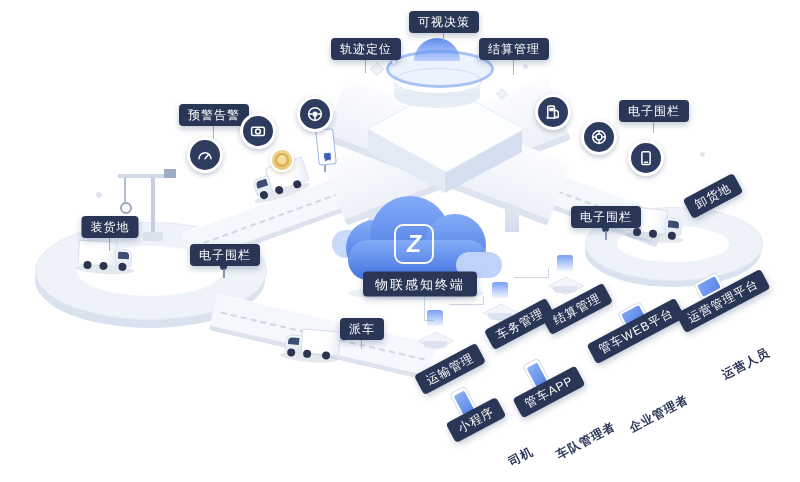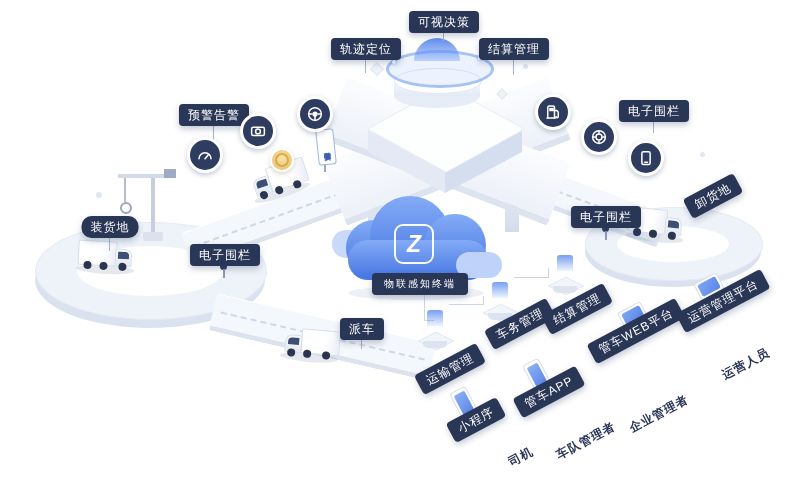--- a/index.html
+++ b/index.html
@@ -77,21 +77,21 @@
   .feat svg{display:block;}
   .coin{position:absolute;width:20px;height:20px;border-radius:50%;z-index:31;
         background:radial-gradient(circle at 50% 40%,#f7e3a8,#e7bd62);
         border:2px solid #fff;box-shadow:0 2px 4px rgba(120,90,20,.25);}
   .coin::after{content:"";position:absolute;inset:3px;border-radius:50%;border:2px solid #d9a94e;}
   
   .badge{position:absolute;background:#2a3656;color:#fff;font-size:12px;line-height:1;
         padding:5px 9px;border-radius:4px;letter-spacing:1px;white-space:nowrap;z-index:30;
         box-shadow:0 3px 6px rgba(40,60,100,.28);transform:translate(-50%,-50%);}
   .badge.rot{transform:translate(-50%,-50%) rotate(-28deg);}
-  .badge.big{font-size:10px;padding:6px 12px;letter-spacing:2px;}
+  .badge.big{font-size:13px;padding:6px 12px;letter-spacing:2px;}
   .role{position:absolute;color:#2a3656;font-weight:bold;font-size:12px;letter-spacing:1px;
         white-space:nowrap;z-index:30;transform:translate(-50%,-50%) rotate(-28deg);}
   .sign{position:absolute;left:317px;top:129px;width:16px;height:34px;background:#fff;
         border:1.5px solid #9db4e8;border-radius:3px;z-index:14;display:flex;align-items:center;
         justify-content:center;writing-mode:vertical-rl;font-size:7px;color:#3c5bb0;
         font-weight:bold;transform:rotate(-6deg);}
   .deco{position:absolute;border-radius:50%;background:#dfe6f1;z-index:3;}
 </style>
 </head>
 <body>
@@ -275,21 +275,21 @@
   </div>
 
   <div class="sign">安全驾驶</div>
   <div class="abs" style="left:324px;top:162px;width:2px;height:10px;background:#9aa6be;z-index:13;"></div>
 
   <div class="badge" style="left:444px;top:22px;">可视决策</div>
   <div class="badge" style="left:366px;top:49px;">轨迹定位</div>
   <div class="badge" style="left:514px;top:49px;">结算管理</div>
   <div class="badge" style="left:214px;top:115px;">预警告警</div>
   <div class="badge" style="left:654px;top:111px;">电子围栏</div>
-  <div class="badge" style="left:110px;top:227px;border-radius:10px;">装货地</div>
+  <div class="badge" style="left:110px;top:227px;">装货地</div>
   <div class="badge" style="left:225px;top:255px;">电子围栏</div>
   <div class="badge" style="left:606px;top:217px;">电子围栏</div>
   <div class="badge rot" style="left:713px;top:196px;">卸货地</div>
   <div class="badge" style="left:362px;top:329px;">派车</div>
   <div class="badge big" style="left:420px;top:284px;">物联感知终端</div>
   <div class="badge rot" style="left:450px;top:369px;">运输管理</div>
   <div class="badge rot" style="left:520px;top:324px;">车务管理</div>
   <div class="badge rot" style="left:577px;top:309px;">结算管理</div>
   <div class="badge rot" style="left:636px;top:331px;">管车WEB平台</div>
   <div class="badge rot" style="left:723px;top:301px;">运营管理平台</div>

